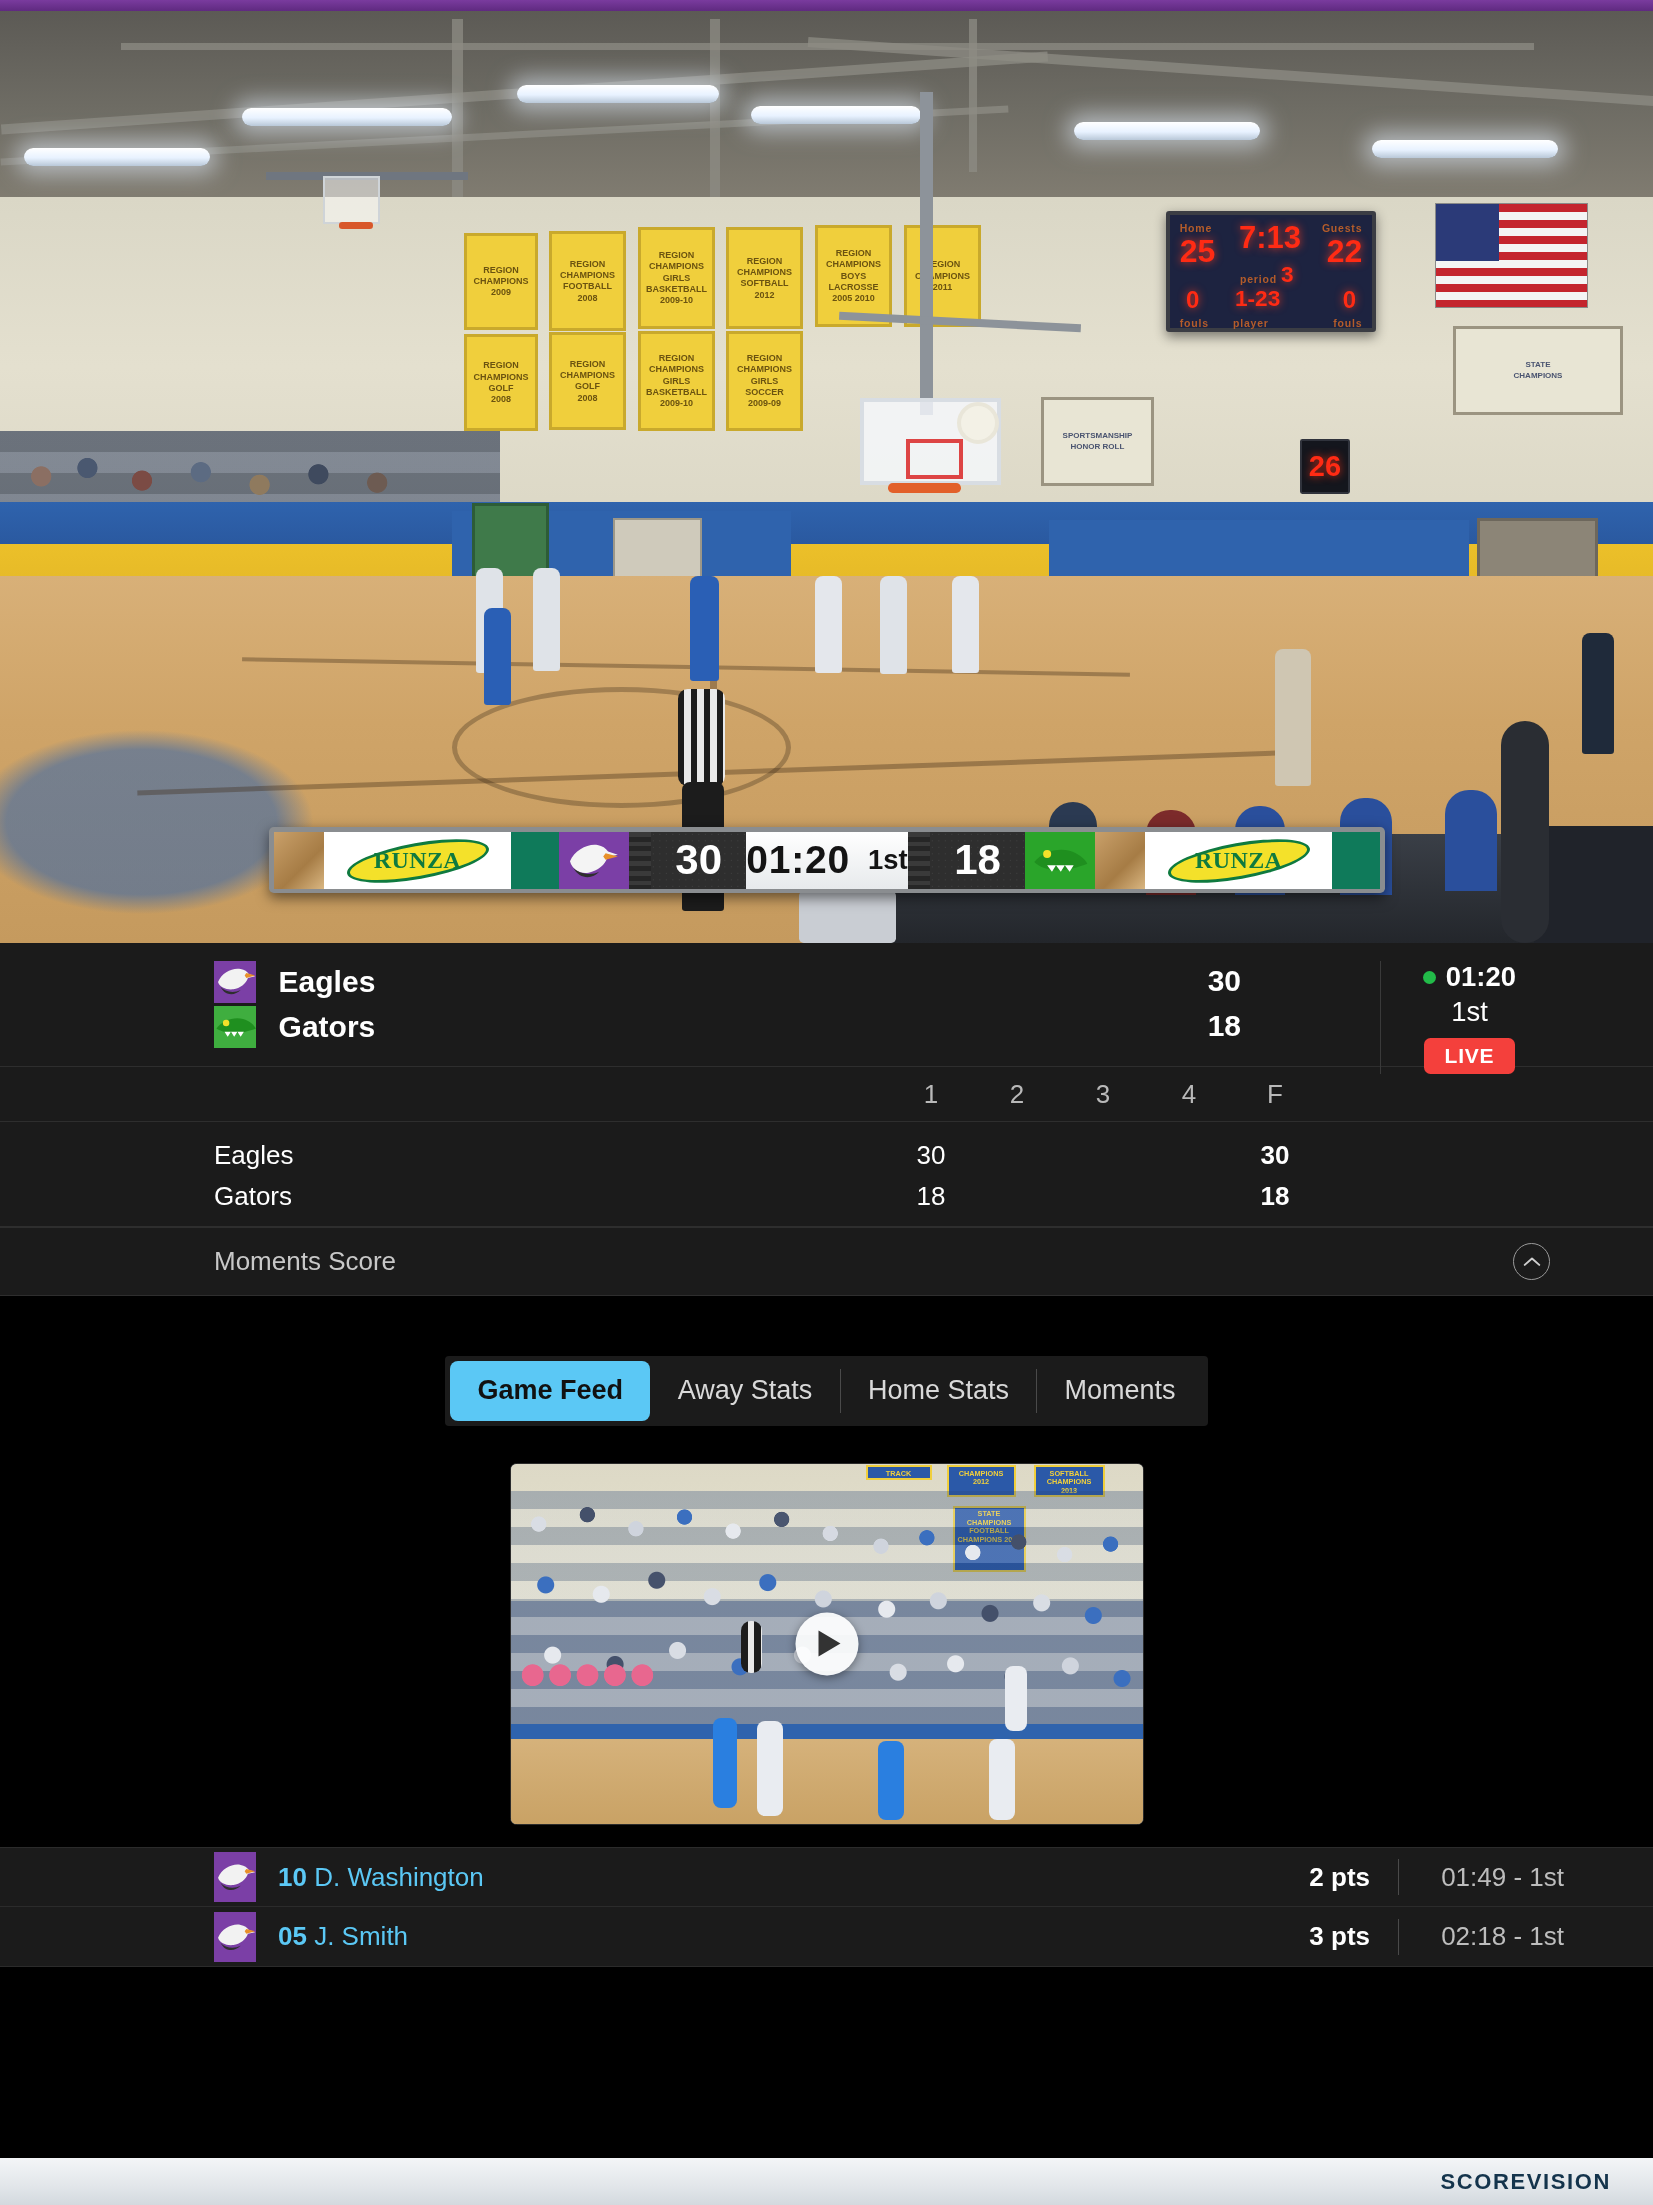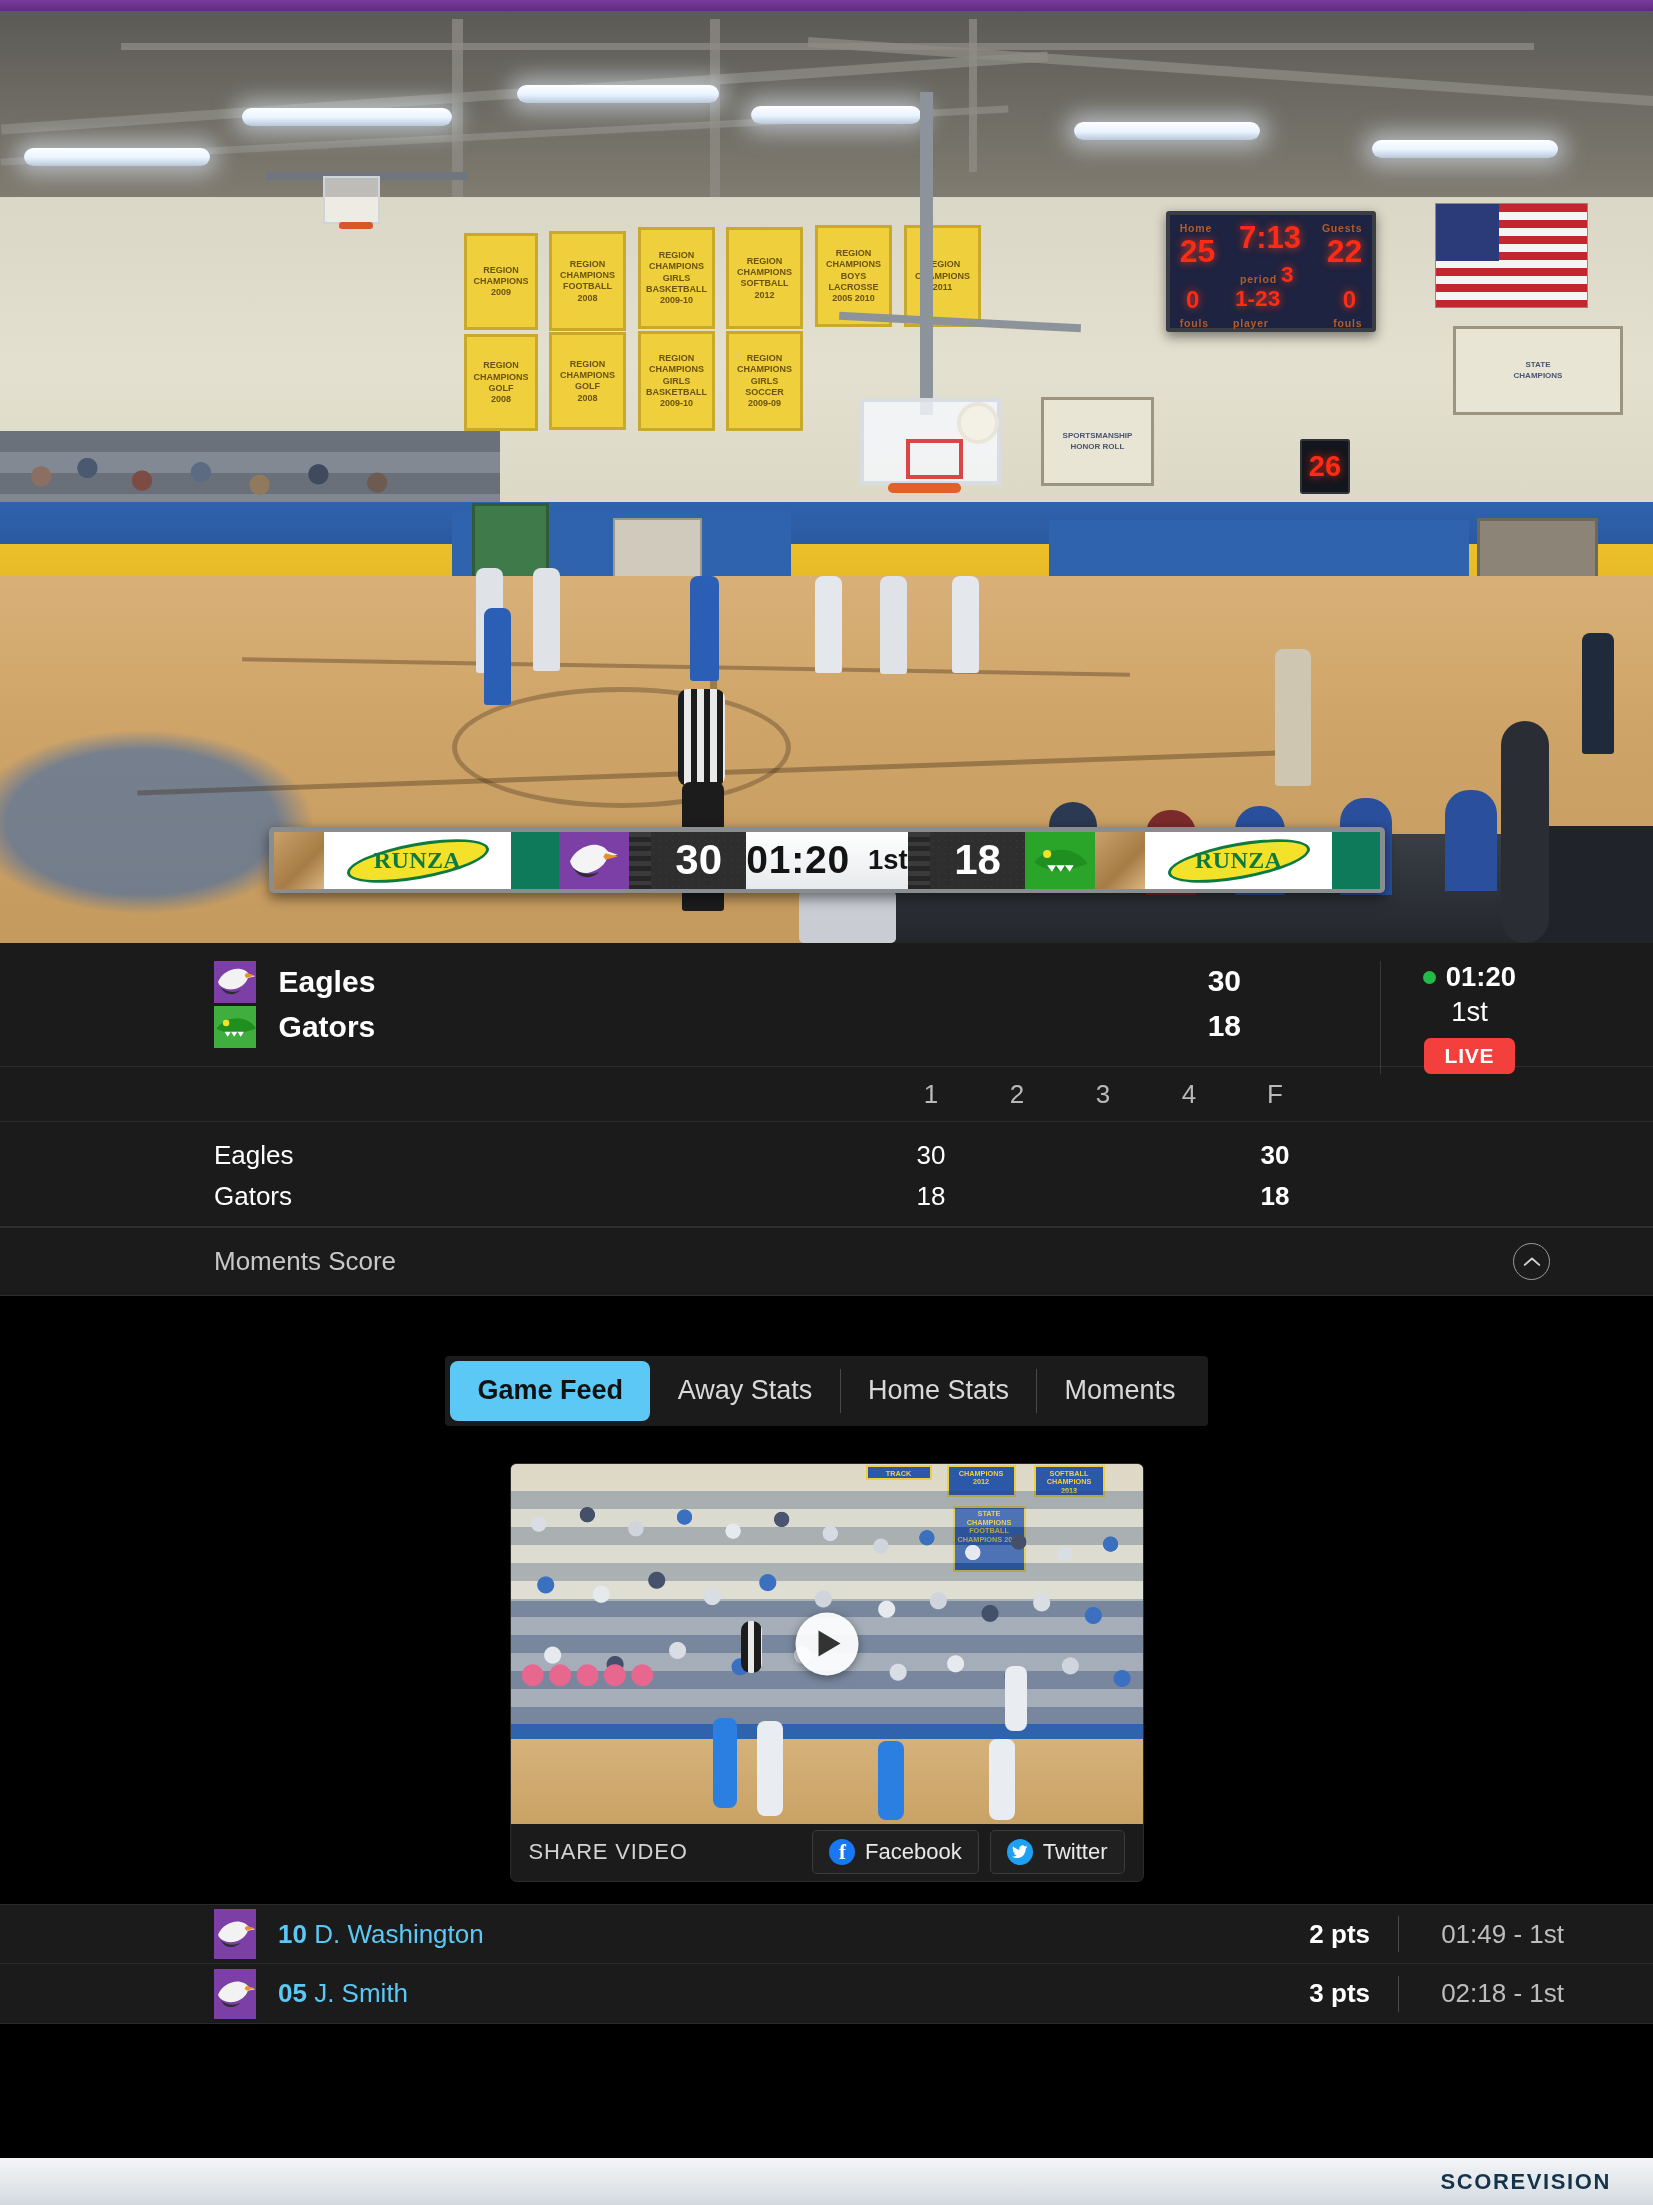--- a/index.html
+++ b/index.html
@@ -612,35 +612,20 @@
         <div class="person" style="left:202px;bottom:16px;width:24px;height:90px;background:#2a7fe0;border-radius:8px;"></div>
         <div class="person" style="left:246px;bottom:8px;width:26px;height:95px;background:#e9ecf1;border-radius:8px;"></div>
         <div class="person" style="left:367px;bottom:4px;width:26px;height:79px;background:#2a7fe0;border-radius:8px;"></div>
         <div class="person" style="left:478px;bottom:4px;width:26px;height:81px;background:#e9ecf1;border-radius:8px;"></div>
         <div class="person" style="left:494px;bottom:93px;width:22.6px;height:65px;background:#e9ecf1;border-radius:8px;"></div>
         <div class="ref-stripe" style="left:230px;top:157px;width:21px;height:52px;"></div>
         <div class="play-btn">
           <div class="play-tri"></div>
         </div>
       </div>
-      <div class="vc-share">
-        <div class="share-label">SHARE VIDEO</div>
-        <div class="share-btn">
-          <div class="fb-icon">f</div>
-          <span class="lbl">Facebook</span>
-        </div>
-        <div class="share-btn">
-          <div class="tw-icon">
-            <svg width="16" height="13.7" viewBox="0 0 20 17">
-                <path fill="#fff" d="M19 2.2c-.7.3-1.4.5-2.2.6.8-.5 1.4-1.2 1.7-2.1-.8.4-1.6.8-2.5 1A3.9 3.9 0 0 0 9.3 5c0 .3 0 .6.1.9A11 11 0 0 1 1.4 1.6a3.9 3.9 0 0 0 1.2 5.2c-.6 0-1.2-.2-1.7-.5a3.9 3.9 0 0 0 3.1 3.8c-.5.2-1.1.2-1.7.1a3.9 3.9 0 0 0 3.6 2.7A7.8 7.8 0 0 1 0 14.6a11 11 0 0 0 6 1.7c7.2 0 11.1-6 11.1-11.1v-.5c.8-.6 1.4-1.3 1.9-2.1z"></path>
-              </svg>
-          </div>
-          <span class="lbl">Twitter</span>
-        </div>
-      </div>
     </div>
   </div>
 
   <div class="feed-list">
     <div class="feed-row">
       <div class="feed-logo">
         <svg width="42" height="50" viewBox="0 0 52 62">
             <path fill="#f2f2f2" d="M5 32C10 20 23 14 33 16c5 1 8 3 10 6l8 3-9 2c-2 7-10 13-18 14-8 1-17-2-19-9z"></path>
             <path fill="#2e2e2e" d="M8 38c6 7 17 8 25 4-7 7-19 8-25-4z"></path>
             <path fill="#e8902a" d="M40 21l11 3-11 3-2-3z"></path>

